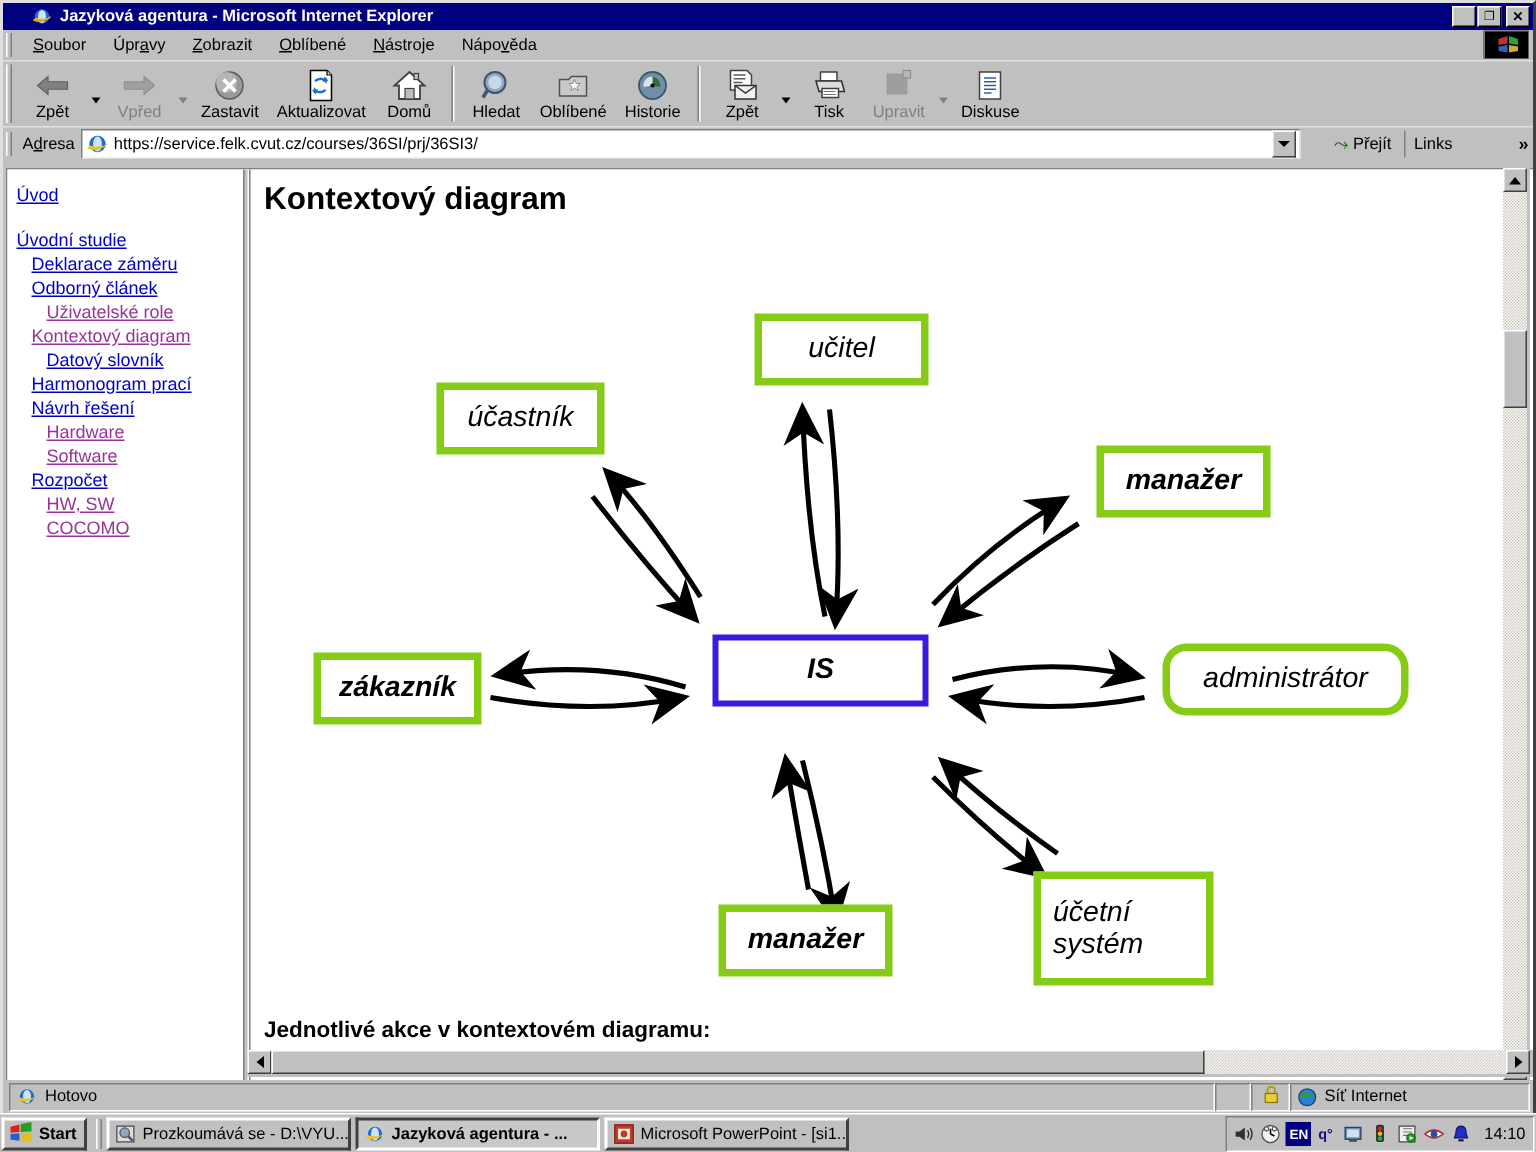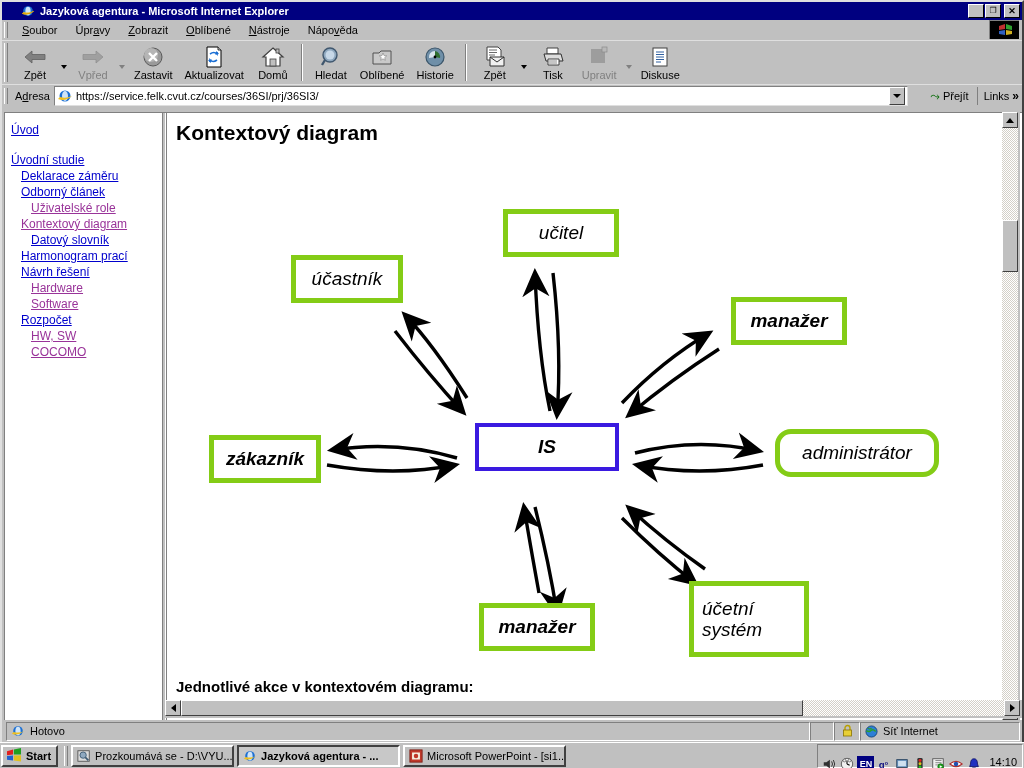--- a/index.html
+++ b/index.html
@@ -159,21 +159,21 @@
   }
   .addr-dropbtn .caret {
     width: 0; height: 0;
     border-left: 4px solid transparent;
     border-right: 4px solid transparent;
     border-top: 4px solid #000;
   }
   .go-btn { display:flex; align-items:center; padding: 0 6px; font-size: 11px; white-space: nowrap;}
   .go-btn .go-ico { margin-right: 3px; color:#0a6d0a; font-size:12px;}
   .links-btn { display:flex; align-items:center; padding: 0 3px 0 6px; font-size: 11px; white-space: nowrap;
-               border-left: 1px solid #808080; margin-left: 2px; height:18px;}
+               border-left: 1px solid #808080; margin-left: 2px; height:18px;gap:41px;}
   .chev { font-size: 12px; font-weight: bold; margin-left: 3px; }
 
   
   .client {
     position: absolute;
     left: 2px; top: 110px;
     width: 1018px; height: 608px;
     background: #fff;
     border-top: 1px solid #808080;
     border-left: 1px solid #808080;
@@ -352,21 +352,21 @@
   }
   .task-btn.active {
     border-top: 2px solid #404040; border-left: 2px solid #404040;
     border-right: 2px solid #fff; border-bottom: 2px solid #fff;
     font-weight: bold;
     background-color: #c8c8c8;
   }
   .task-btn .ticn { margin-right: 4px; flex-shrink:0; display:flex; }
   .tray {
     margin-left: auto;
-    display: flex; align-items: flex-start;
+    display: flex; align-items: center;
     height: 22px;
     padding: 11px 3px;
     border-top: 1px solid #808080; border-left: 1px solid #808080;
     border-right: 1px solid #fff; border-bottom: 1px solid #fff;
     gap: 2px;
   }
   .tray .clock { font-size: 11px; margin-left: 5px; padding-right:2px;}
   .tray-ico { width: 16px; height: 16px; display:flex; align-items:center; justify-content:center;}
 </style>
 </head>

